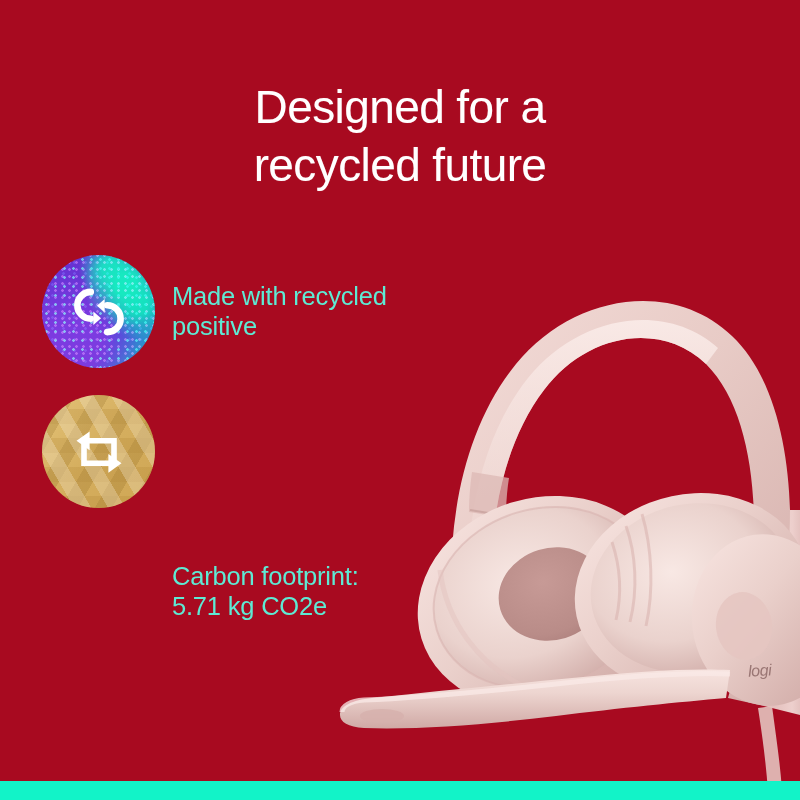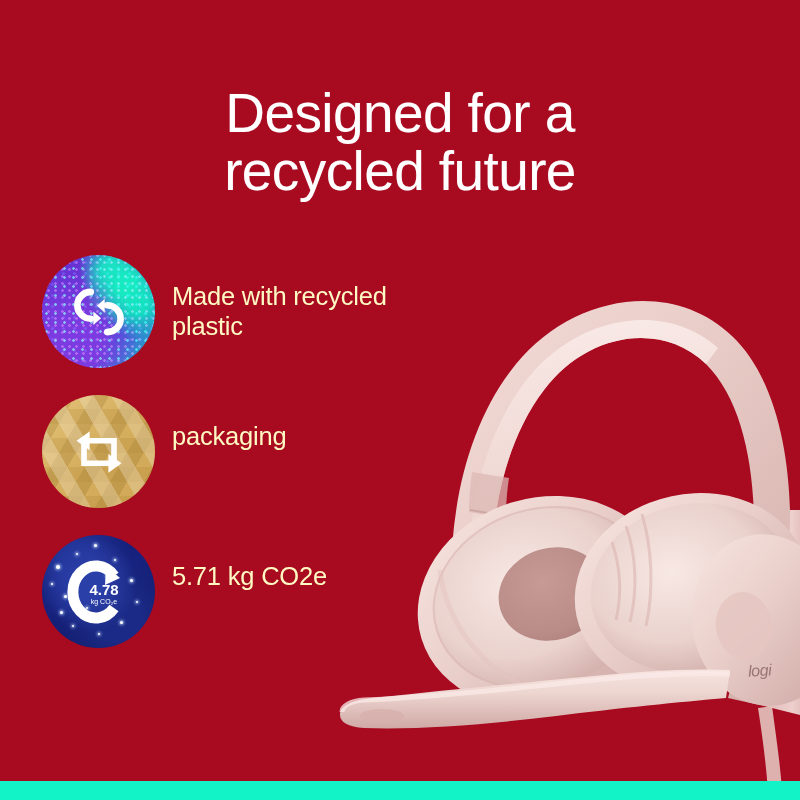--- a/index.html
+++ b/index.html
@@ -18,21 +18,21 @@
   #accent-bar{
     position:absolute;left:0;bottom:0;width:800px;height:19px;
     background:#12F3C8;z-index:60;
   }
 
   
   #headline{
     position:absolute;left:0;top:47px;width:800px;
     text-align:center;color:#FFFFFF;z-index:30;
     font-family:"Liberation Sans", sans-serif;
-    font-size:55px;line-height:58px;letter-spacing:-0.6px;
+    font-size:46px;line-height:58px;letter-spacing:-0.6px;
     font-weight:400;
     text-shadow:0 0 1px rgba(255,255,255,0.25);
   }
   #headline .hl-line{display:block;}
 
   
   #features{
     position:absolute;left:42px;top:255px;width:430px;z-index:30;
   }
   .feature{
@@ -41,21 +41,21 @@
   .f-badge{
     position:absolute;left:0;top:0;width:113px;height:113px;
     border-radius:50%;overflow:hidden;
   }
   .f-badge .glyph{
     position:absolute;left:0;top:0;width:113px;height:113px;
     display:flex;align-items:center;justify-content:center;
   }
   .f-text{
     position:absolute;left:130px;top:26px;width:300px;
-    color:#fef9c3;font-size:25.5px;line-height:30px;
+    color:#5eead4;font-size:25.5px;line-height:30px;
     letter-spacing:-0.2px;font-weight:400;
     font-family:"Liberation Sans", sans-serif;
   }
   .f-text .ln{display:block;white-space:nowrap;}
 
   
   .badge-plastic{
     background:
       radial-gradient(circle at 74% 26%, #17E9C0 0 9%, rgba(23,233,192,0) 36%),
       radial-gradient(circle at 86% 44%, #14D9BE 0 7%, rgba(20,217,190,0) 30%),
@@ -238,71 +238,45 @@
               <path d="M24 12.5 A 13 13 0 1 0 24 38.5"></path>
               <path d="M40 51.5 A 13 13 0 1 0 40 25.5"></path>
             </g>
             <path d="M26.5 31.5 L 26.5 44.5 L 34 38 Z" fill="#FFFFFF"></path>
             <path d="M37.5 32.5 L 37.5 19.5 L 30 26 Z" fill="#FFFFFF"></path>
           </svg>
         </div>
       </div>
       <div class="f-text">
         <span class="ln">Made with recycled</span>
-        <span class="ln">plastic</span>
+        <span class="ln">positive</span>
       </div>
     </div>
 
     <div class="feature">
       <div class="f-badge badge-packaging">
         <div class="kraft"></div>
         <div class="glyph">
           <svg width="60" height="60" viewBox="0 0 64 64" xmlns="http://www.w3.org/2000/svg">
             <g fill="none" stroke="#FFFFFF" stroke-width="6" stroke-linecap="square">
               <path d="M16 20 H 48 V 44"></path>
               <path d="M48 44 H 16 V 20"></path>
             </g>
             <path d="M22 10 L 22 30 L 8 20 Z" fill="#FFFFFF"></path>
             <path d="M42 54 L 42 34 L 56 44 Z" fill="#FFFFFF"></path>
           </svg>
         </div>
       </div>
       <div class="f-text">
-        <span class="ln">packaging</span>
       </div>
     </div>
 
     <div class="feature">
-      <div class="f-badge badge-carbon">
-        <div class="stars">
-          <i style="left:14px;top:30px;width:4px;height:4px;"></i>
-          <i style="left:22px;top:60px;width:3px;height:3px;"></i>
-          <i style="left:9px;top:48px;width:2px;height:2px;"></i>
-          <i style="left:34px;top:18px;width:2px;height:2px;"></i>
-          <i style="left:52px;top:9px;width:3px;height:3px;"></i>
-          <i style="left:72px;top:24px;width:2px;height:2px;"></i>
-          <i style="left:88px;top:44px;width:3px;height:3px;"></i>
-          <i style="left:94px;top:66px;width:2px;height:2px;"></i>
-          <i style="left:78px;top:86px;width:3px;height:3px;"></i>
-          <i style="left:56px;top:98px;width:2px;height:2px;"></i>
-          <i style="left:30px;top:90px;width:2px;height:2px;"></i>
-          <i style="left:18px;top:76px;width:3px;height:3px;"></i>
-          <i style="left:64px;top:40px;width:2px;height:2px;"></i>
-          <i style="left:44px;top:72px;width:2px;height:2px;"></i>
-        </div>
-        <div class="glyph">
-          <svg width="74" height="74" viewBox="0 0 74 74" xmlns="http://www.w3.org/2000/svg">
-            <path d="M52 21 A 23 26 0 1 0 52 53" fill="none" stroke="#FFFFFF" stroke-width="11" stroke-linecap="butt"></path>
-            <path d="M44 11 L 58 23 L 43 30 Z" fill="#FFFFFF"></path>
-            <text x="42" y="40" font-family="Liberation Sans, sans-serif" font-size="15" font-weight="bold" fill="#FFFFFF" text-anchor="middle">4.78</text>
-            <text x="42" y="49" font-family="Liberation Sans, sans-serif" font-size="7" fill="#FFFFFF" text-anchor="middle">kg CO₂e</text>
-          </svg>
-        </div>
-      </div>
       <div class="f-text">
+        <span class="ln">Carbon footprint:</span>
         <span class="ln">5.71 kg CO2e</span>
       </div>
     </div>
 
   </div>
 
   <div id="accent-bar" style="background: rgb(18, 243, 200);"></div>
 
 </div>
 

